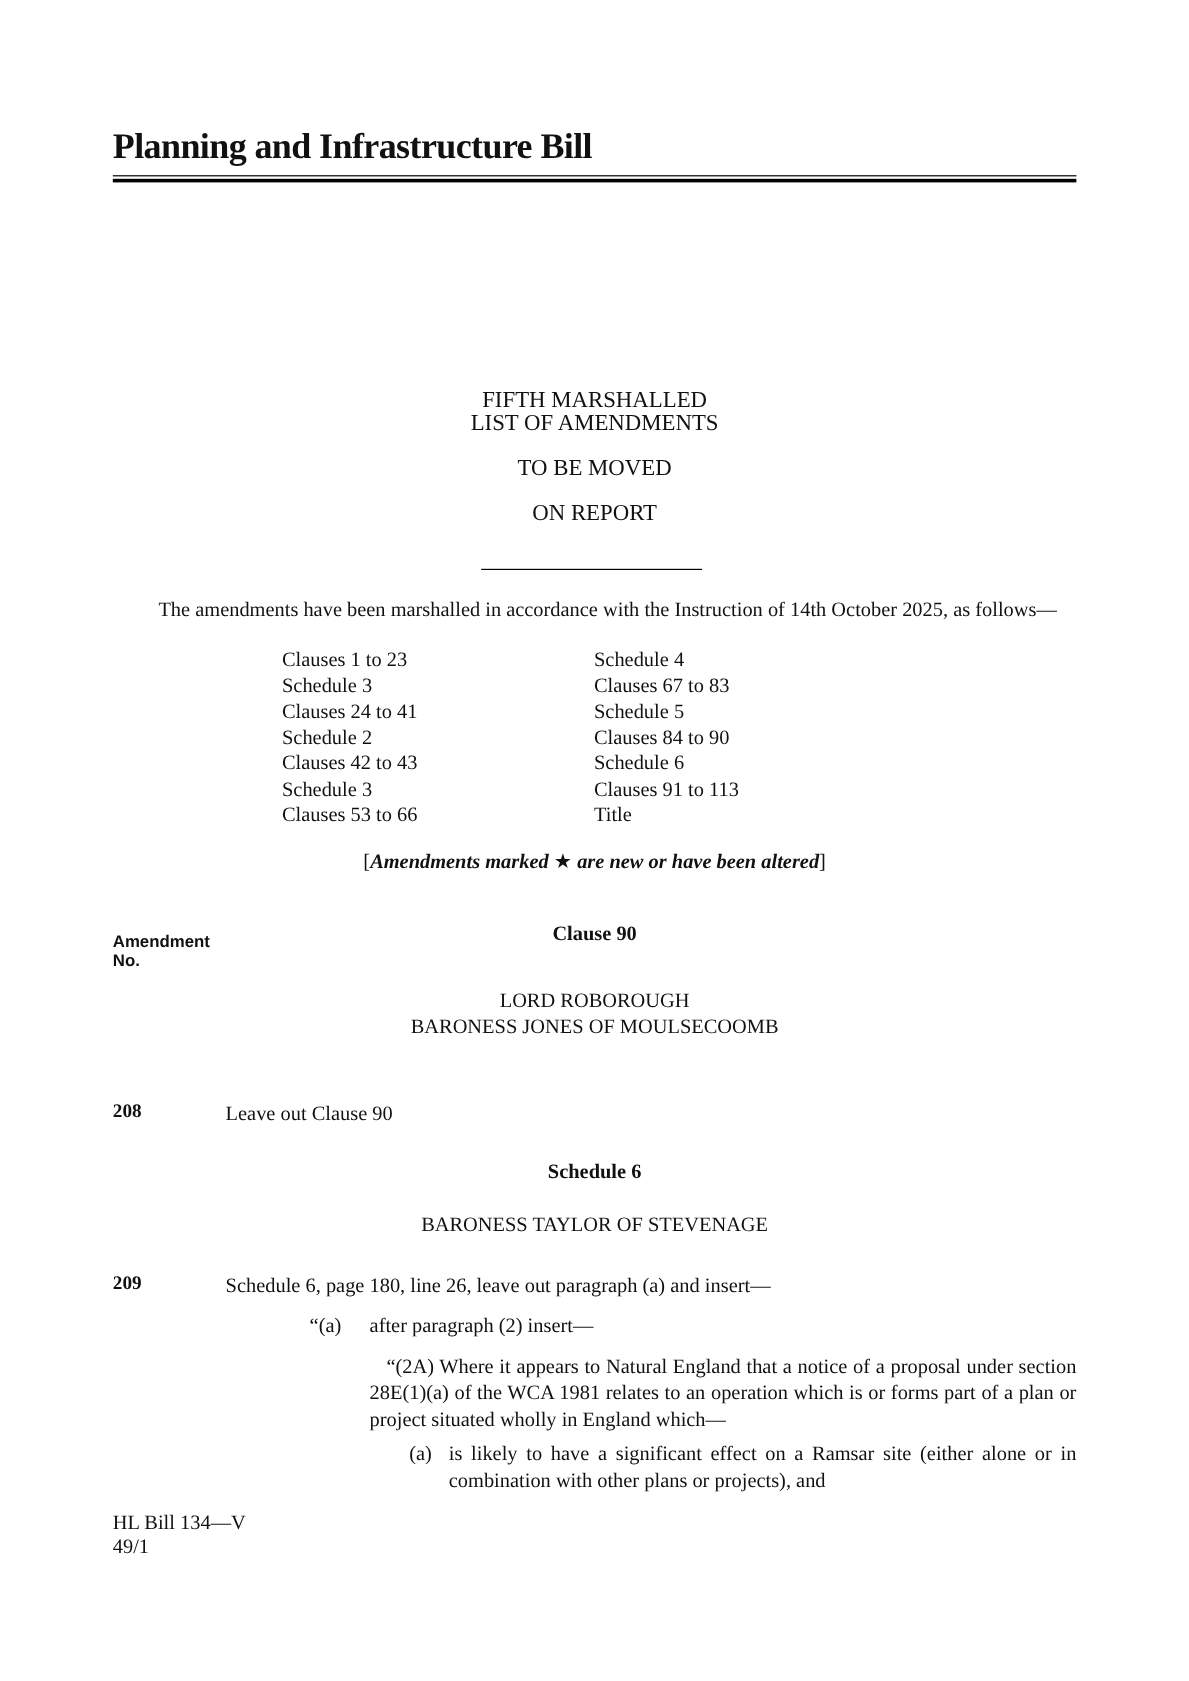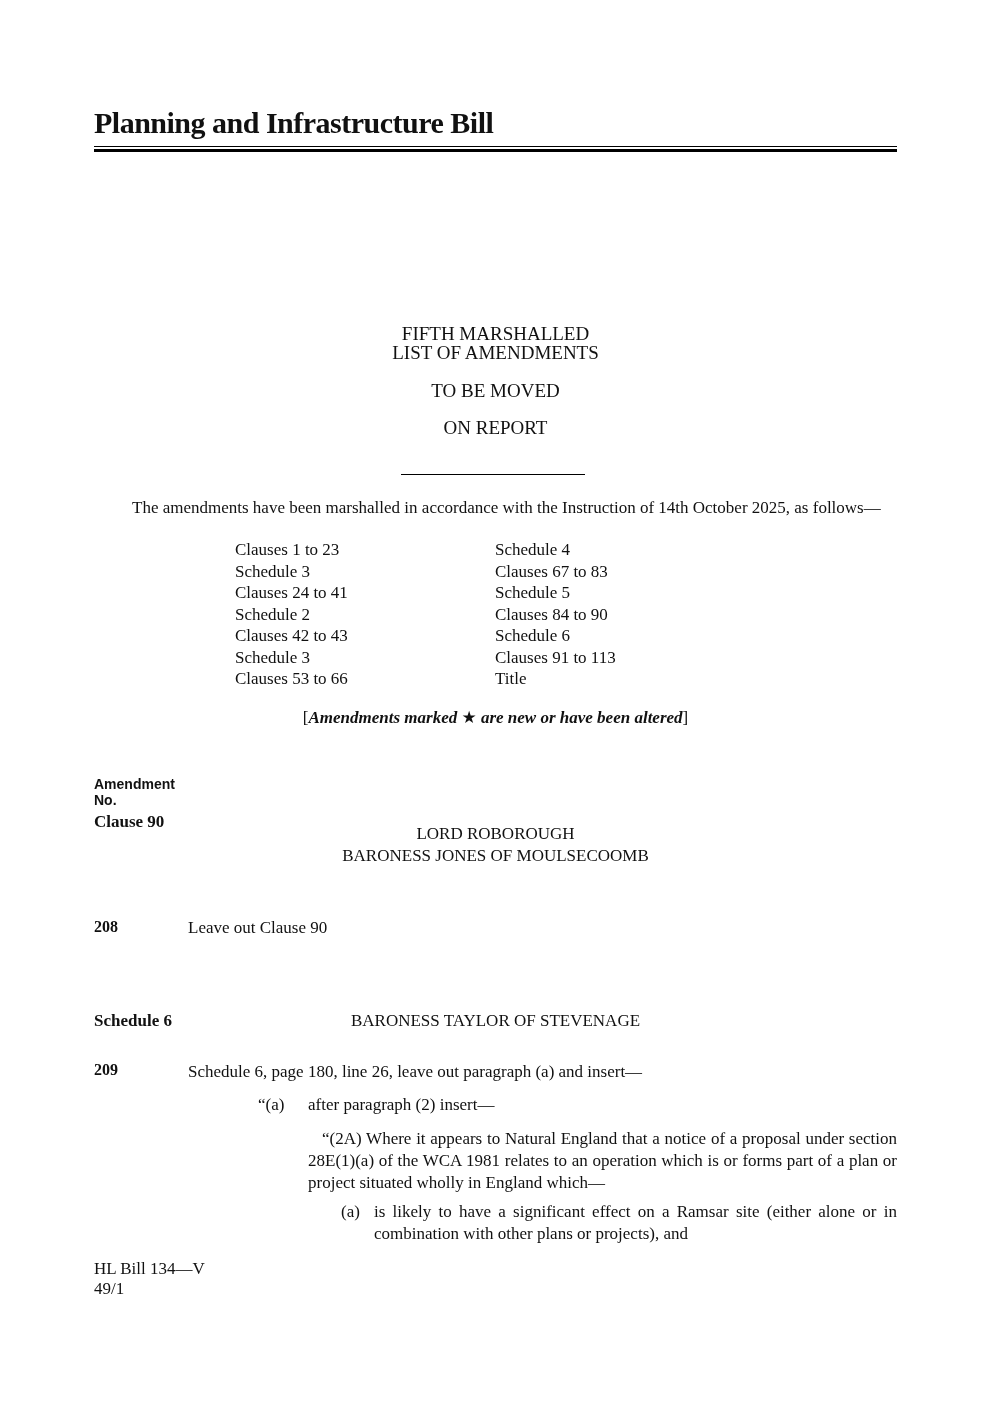--- a/index.html
+++ b/index.html
@@ -33,22 +33,22 @@
   .note {
     left: 94px; width: 803px; top: 707px; text-align: center;
     font-family: "Liberation Serif", serif; font-size: 17px;
   }
   .note i { font-style: italic; font-weight: bold; }
   .amend-label {
     left: 94px; top: 728px; font-family: Liberation Sans, sans-serif;
     font-weight: bold; font-size: 14px; line-height: 16px; margin-top: 48px;
   }
   .center-bold {
-    left: 94px; width: 803px; 
-    font-family: "Liberation Serif", serif; font-weight: bold; font-size: 17px; margin-top: 44px;
+    left: 94px; width: 803px; text-align: center;
+    font-family: "Liberation Serif", serif; font-weight: bold; font-size: 17px;
   }
   .center-caps {
     left: 94px; width: 803px; text-align: center;
     font-family: "Liberation Serif", serif; font-size: 17px; line-height: 22px;
   }
   .amend-no {
     left: 94px; font-family: "Liberation Serif", serif; font-weight: bold; font-size: 16px;
   }
   .body-text {
     font-family: "Liberation Serif", serif; font-size: 17px; line-height: 22px;

